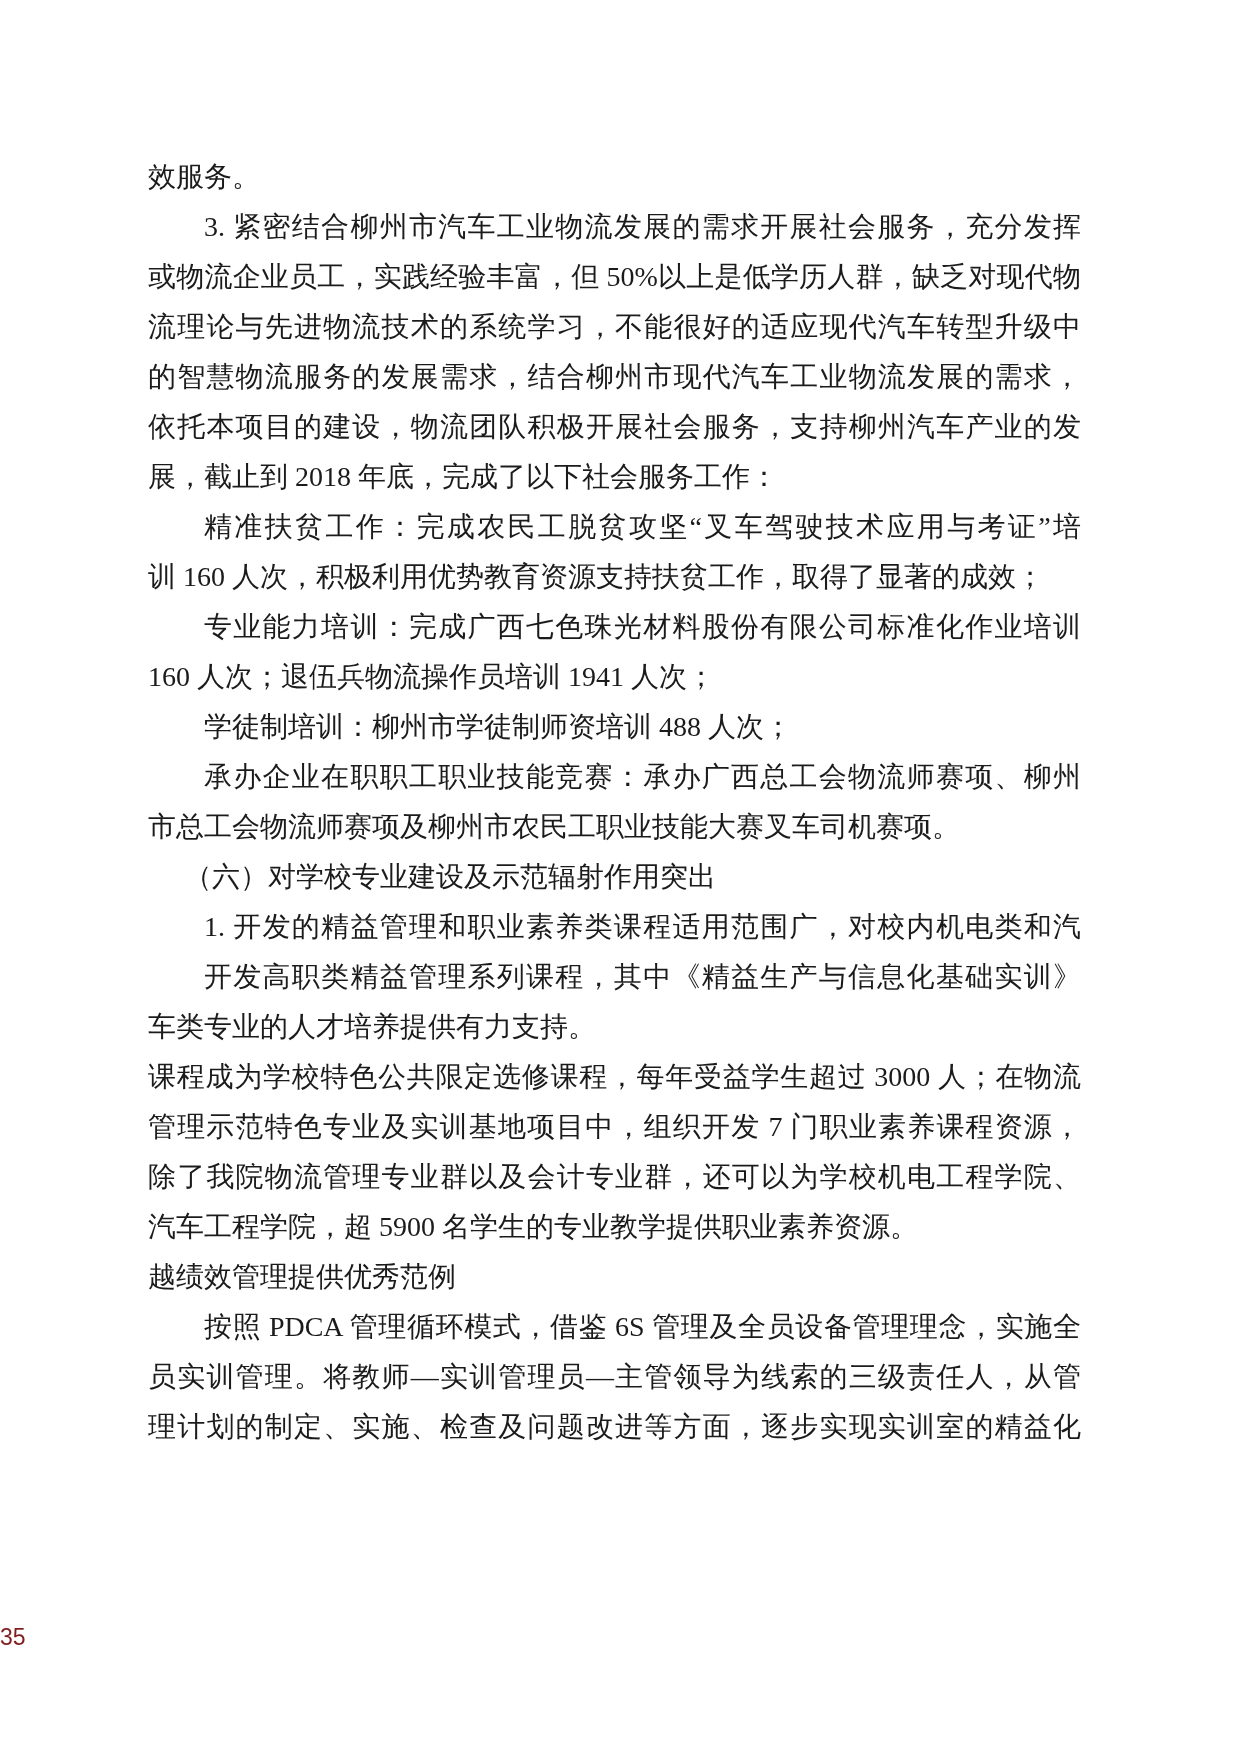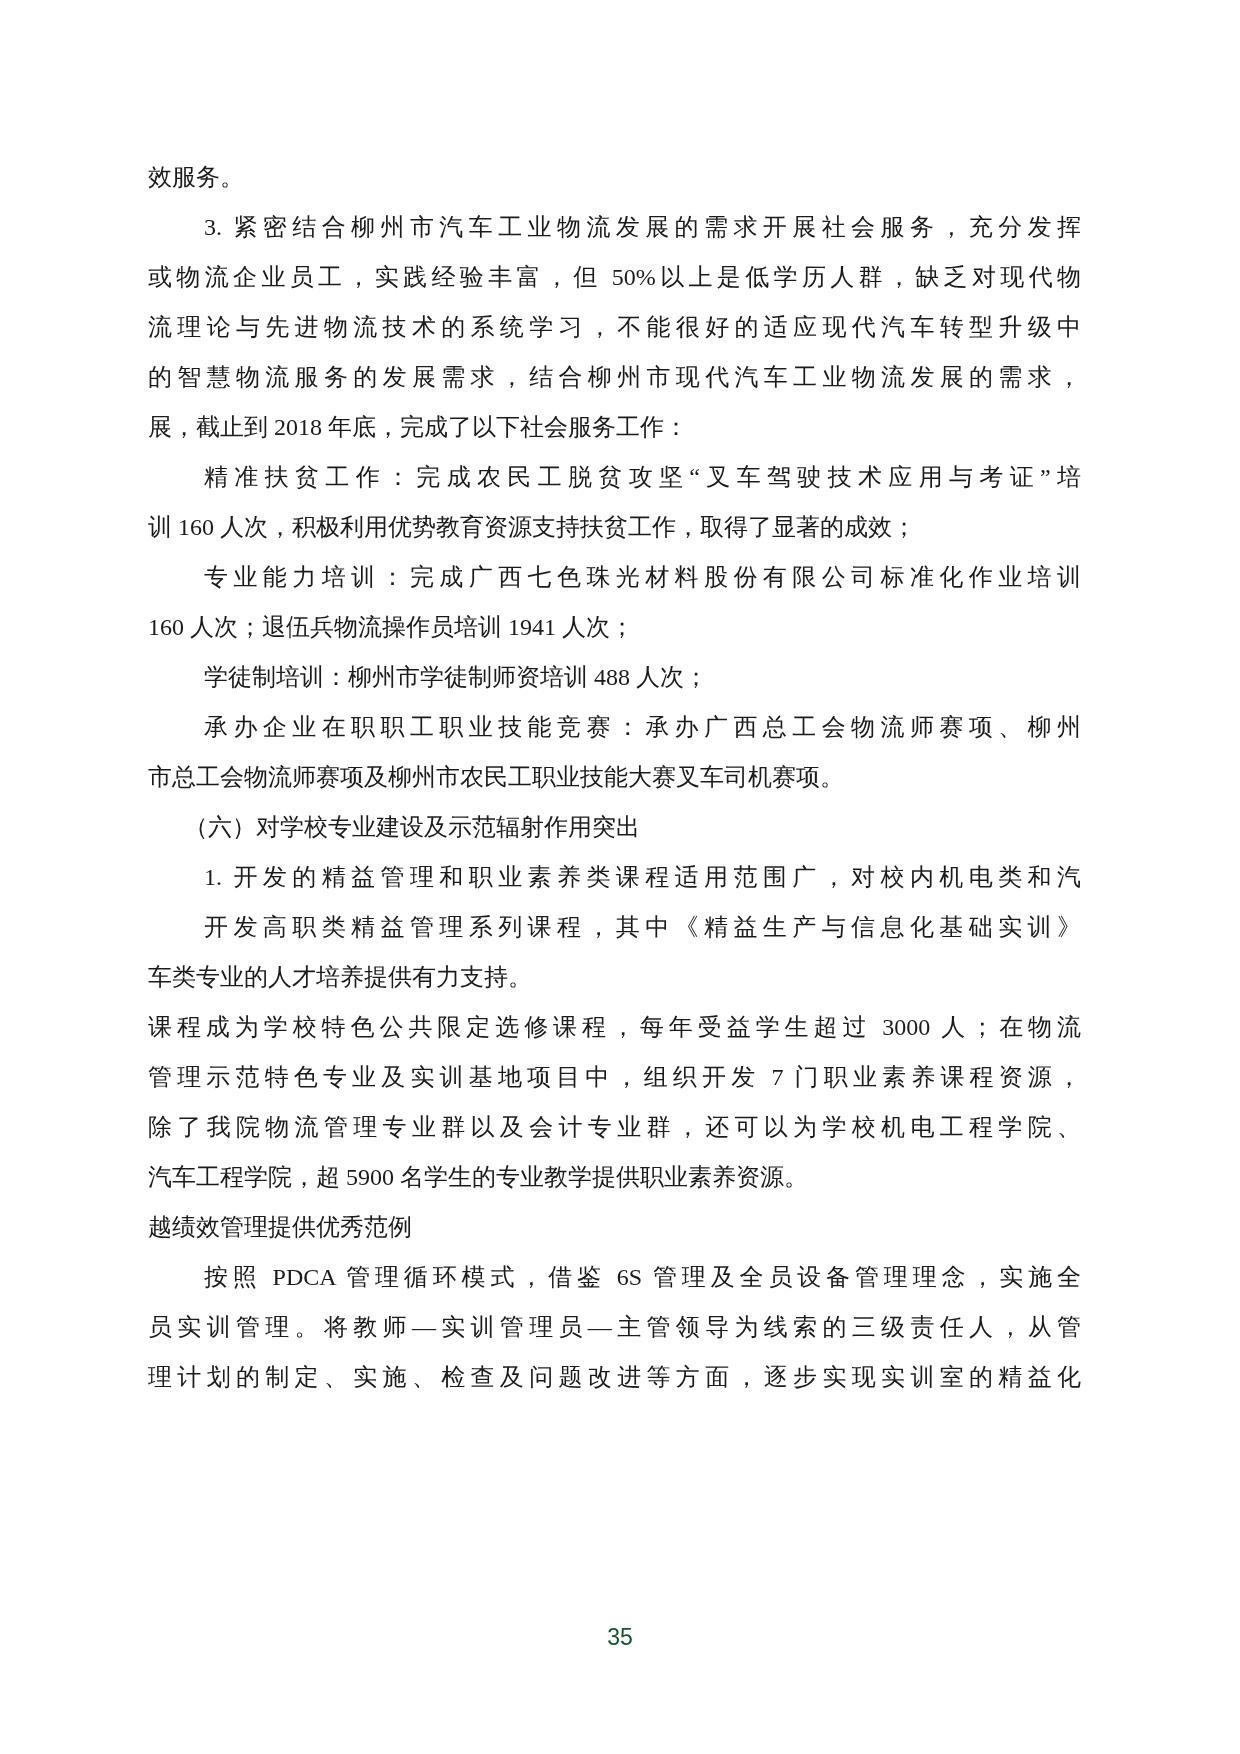--- a/index.html
+++ b/index.html
@@ -10,56 +10,57 @@
     background: #ffffff;
     overflow: hidden;
     font-family: "Liberation Serif", "DejaVu Serif", serif;
     color: #1b1b1b;
   }
   .body-text {
     position: absolute;
     left: 148px;
     top: 152px;
     width: 933px;
-    font-size: 24px;
+    font-size: 28px;
     line-height: 50px;
   }
   .line {
     text-align: justify;
     text-align-last: left;
     text-justify: inter-character;
   }
   .line.fill { text-align-last: justify; }
   .line.indent { text-indent: 56px; }
   .line.heading {
     font-weight: normal;
     text-indent: 36px;
     font-family: "Liberation Sans", "DejaVu Sans", sans-serif;
   }
   .page-number {
     position: absolute;
     left: 0;
     right: 0;
     top: 1624px;
-    text-align: center;
+    text-align: left;
     font-size: 23px;
     font-family: "Liberation Sans", "DejaVu Sans", sans-serif;
-    color: #14532d;
+    color: #7f1d1d;
   }
 </style>
 </head>
 <body>
 
 <div class="page">
   <div class="body-text">
     <div class="line">效服务。</div>
     <div class="line indent fill">3. 紧密结合柳州市汽车工业物流发展的需求开展社会服务，充分发挥</div>
     <div class="line fill">或物流企业员工，实践经验丰富，但 50%以上是低学历人群，缺乏对现代物</div>
     <div class="line fill">流理论与先进物流技术的系统学习，不能很好的适应现代汽车转型升级中</div>
     <div class="line fill">的智慧物流服务的发展需求，结合柳州市现代汽车工业物流发展的需求，</div>
+    <div class="line fill">依托本项目的建设，物流团队积极开展社会服务，支持柳州汽车产业的发</div>
     <div class="line">展，截止到 2018 年底，完成了以下社会服务工作：</div>
     <div class="line indent fill">精准扶贫工作：完成农民工脱贫攻坚“叉车驾驶技术应用与考证”培</div>
     <div class="line">训 160 人次，积极利用优势教育资源支持扶贫工作，取得了显著的成效；</div>
     <div class="line indent fill">专业能力培训：完成广西七色珠光材料股份有限公司标准化作业培训</div>
     <div class="line">160 人次；退伍兵物流操作员培训 1941 人次；</div>
     <div class="line indent">学徒制培训：柳州市学徒制师资培训 488 人次；</div>
     <div class="line indent fill">承办企业在职职工职业技能竞赛：承办广西总工会物流师赛项、柳州</div>
     <div class="line">市总工会物流师赛项及柳州市农民工职业技能大赛叉车司机赛项。</div>
     <div class="line heading">（六）对学校专业建设及示范辐射作用突出</div>
     <div class="line indent fill">1. 开发的精益管理和职业素养类课程适用范围广，对校内机电类和汽</div>

